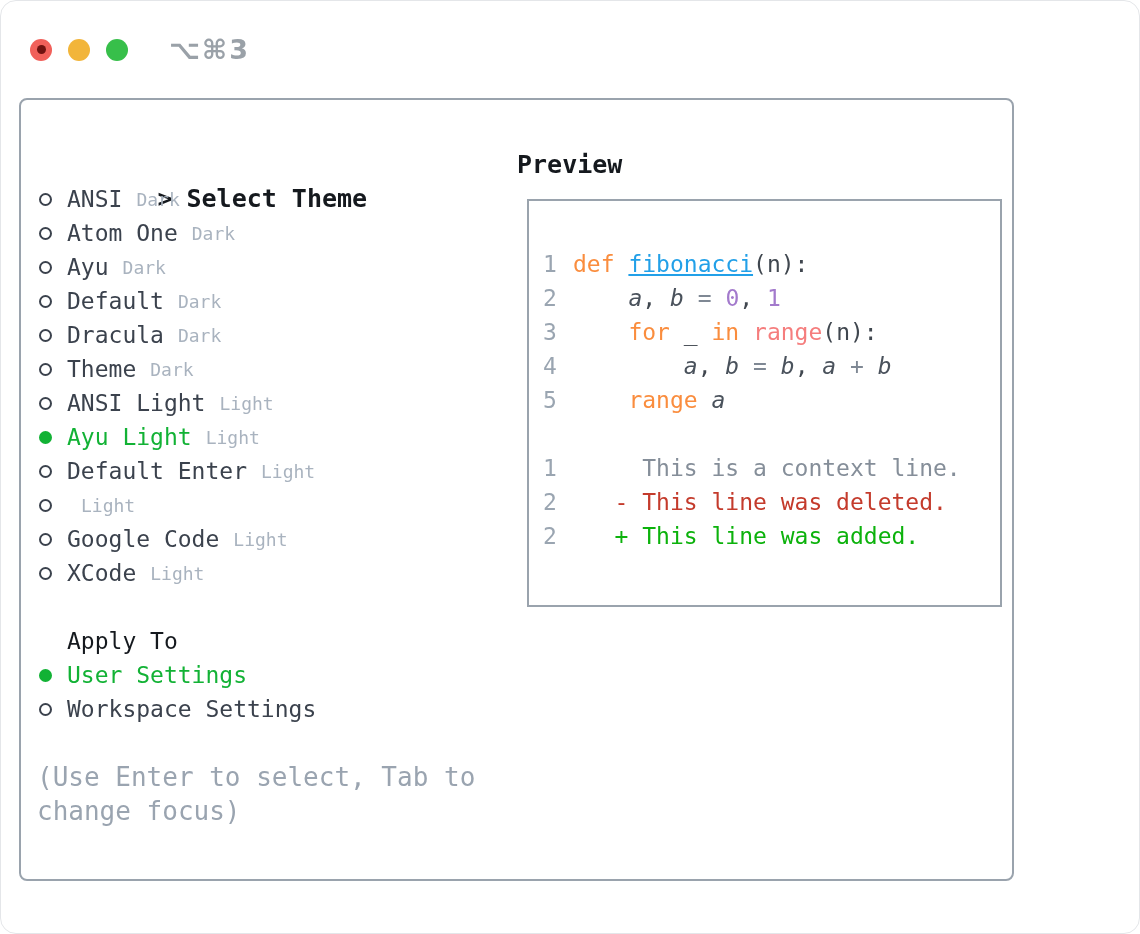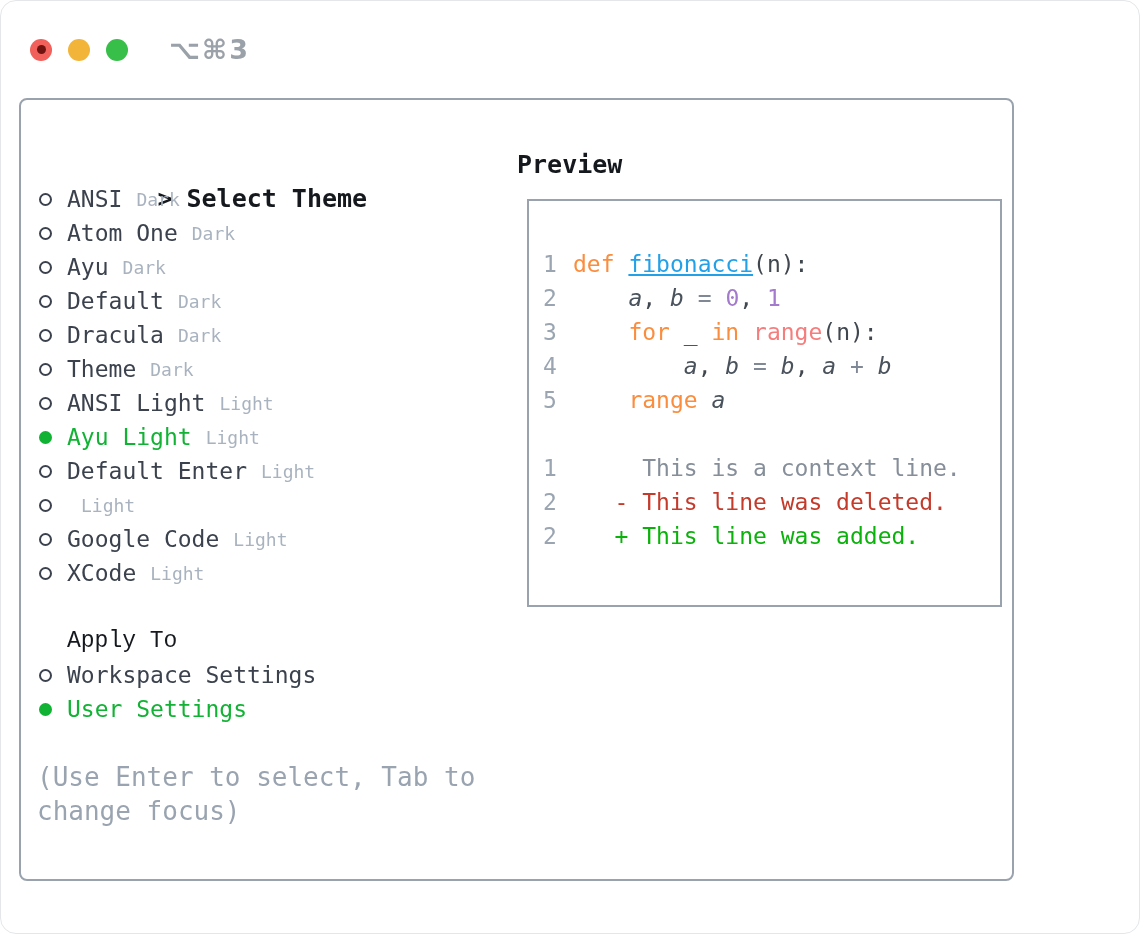--- a/index.html
+++ b/index.html
@@ -37,21 +37,21 @@
   .section-header .prompt { margin-right:14px; }
   
   .option { display:flex; align-items:center; height:34px; cursor:default; }
   .radio { width:13px; height:13px; border:2px solid var(--item_text); border-radius:50%;
            box-sizing:border-box; flex:none; margin-left:2px; margin-right:15px; }
   .opt-label   { color:var(--item_text); font-size:23px; white-space:pre; }
   .opt-variant { color:var(--muted); font-size:18px; margin-left:14px; white-space:pre; }
   .option.selected .radio     { background:var(--green); border-color:var(--green); }
   .option.selected .opt-label { color:var(--green); }
   .apply-header { margin-top:34px; padding-left:30px; font-size:23px; line-height:34px;
-                  height:34px; color:var(--text_dark);font-family:Liberation Mono, monospace; }
+                  height:34px; color:var(--text_dark); }
   .hint { margin-top:34px; color:var(--hint); font-size:26px; line-height:34px; width:440px; }
   
   .right .section-header { margin-left:2px; }
   .preview-box { margin-top:17px; margin-left:12px; width:475px; height:408px;
                  border:2px solid var(--border); box-sizing:border-box;
                  padding:46px 0 0 14px; background:#ffffff; }
   .code-line { height:34px; line-height:34px; white-space:pre; font-size:23px; }
   .ln { display:inline-block; width:14px; margin-right:16px; color:var(--linenum); }
   .tok-plain   { color:var(--code_plain); }
   .tok-kw      { color:var(--kw); }
@@ -139,27 +139,27 @@
           </div>
           <div class="option">
             <span class="radio"></span>
             <span class="opt-label">XCode</span>
             <span class="opt-variant">Light</span>
           </div>
         </div>
 
       <div class="apply-header">Apply To</div>
       <div id="apply-list">
+          <div class="option selected">
+            <span class="radio"></span>
+            <span class="opt-label">User Settings</span>
+          </div>
           <div class="option">
             <span class="radio"></span>
             <span class="opt-label">Workspace Settings</span>
-          </div>
-          <div class="option selected">
-            <span class="radio"></span>
-            <span class="opt-label">User Settings</span>
           </div>
         </div>
 
       <div class="hint">(Use Enter to select, Tab to change focus)</div>
     </div>
 
     <div class="right">
       <div class="section-header">Preview</div>
       <div class="preview-box">
         <div id="code">

